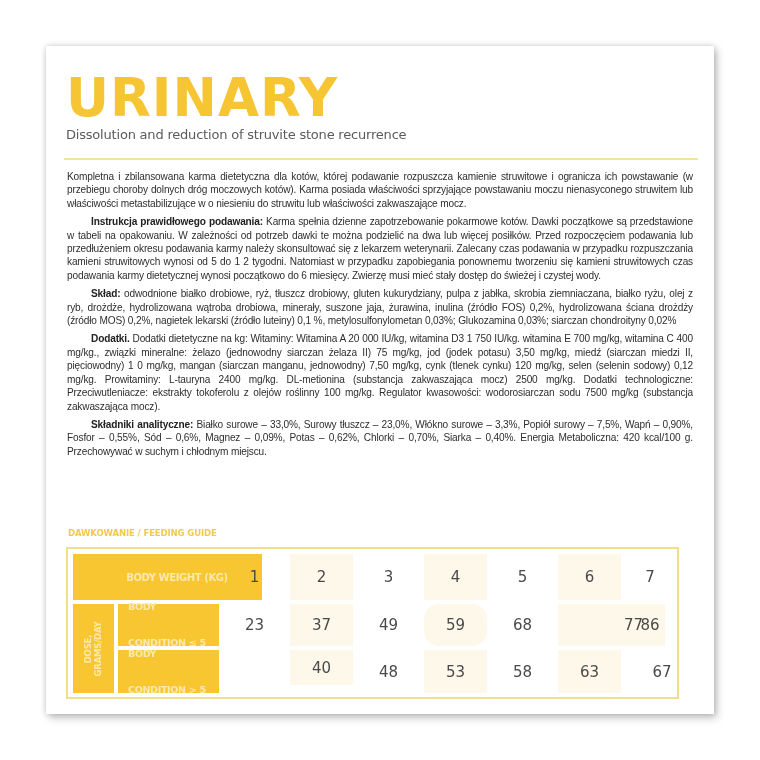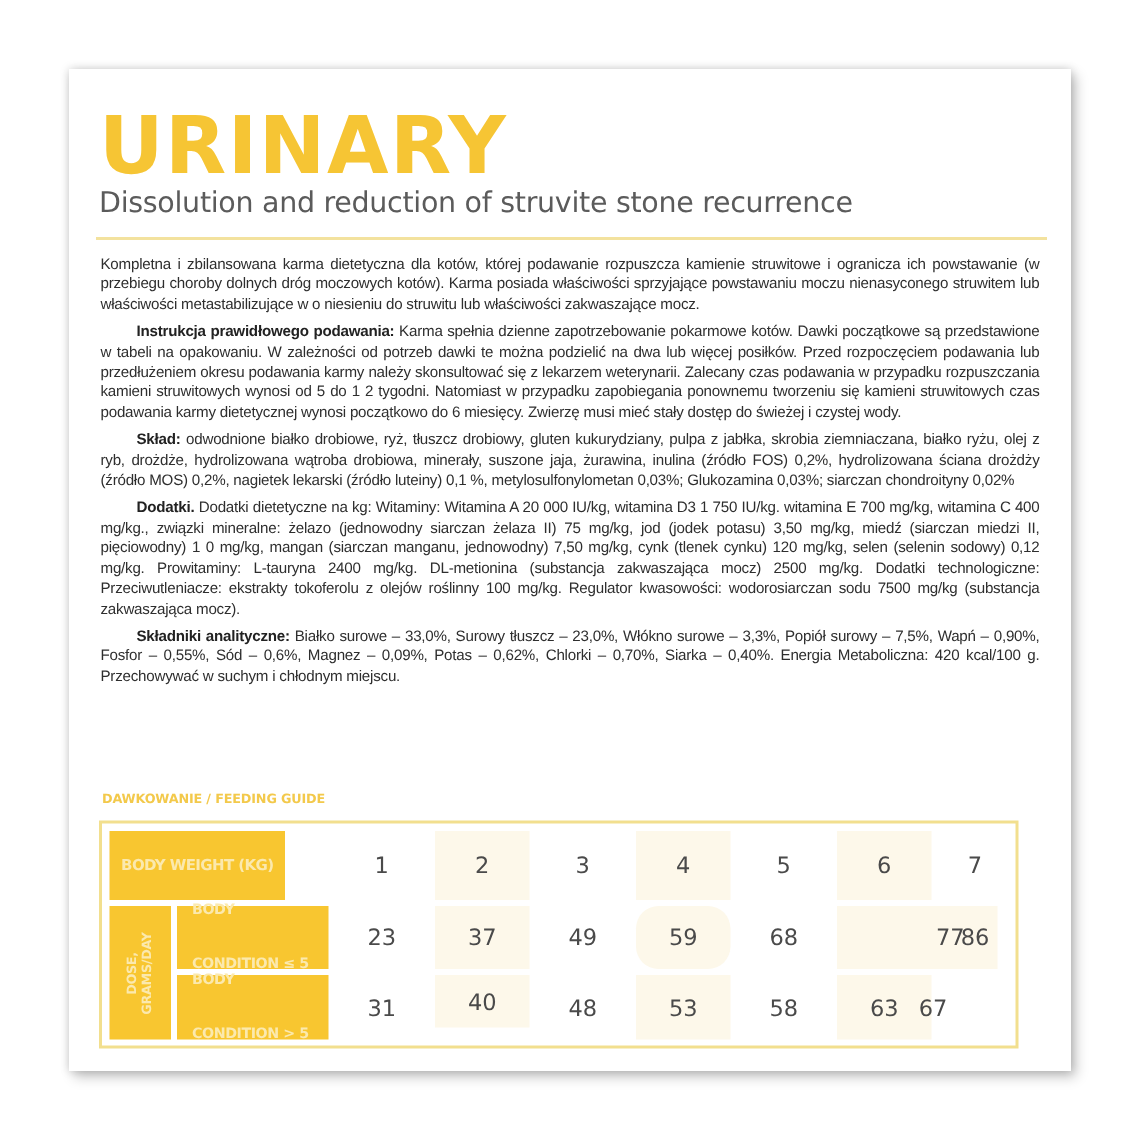--- a/index.html
+++ b/index.html
@@ -14,21 +14,21 @@
   }
   .title {
     position: absolute; left: 20px; top: 24px;
     font-family: "DejaVu Sans", "Liberation Sans", sans-serif;
     font-weight: bold; font-size: 53px; letter-spacing: 1px;
     color: #f6c534; line-height: 56px;
   }
   .subtitle {
     position: absolute; left: 20px; top: 76px;
     font-family: "DejaVu Sans", "Liberation Sans", sans-serif;
-    font-size: 19px; color: #5b5b5b; line-height: 26px; letter-spacing: -0.2px;
+    font-size: 13px; color: #5b5b5b; line-height: 26px; letter-spacing: -0.2px;
   }
   .rule {
     position: absolute; left: 18px; width: 634px; top: 112px; height: 2px;
     background: #f3e29e;
   }
   .body-text {
     position: absolute; left: 21px; top: 124px; width: 628px;
     font-family: "Liberation Sans Narrow", "Liberation Sans", sans-serif;
     font-size: 10.1px; line-height: 13.4px; color: #2e2e2e;
     letter-spacing: -0.15px;
@@ -69,21 +69,21 @@
     <p><b>Instrukcja prawidłowego podawania:</b><span> Karma spełnia dzienne zapotrzebowanie pokarmowe kotów. Dawki początkowe są przedstawione w tabeli na opakowaniu. W zależności od potrzeb dawki te można podzielić na dwa lub więcej posiłków. Przed rozpoczęciem podawania lub przedłużeniem okresu podawania karmy należy skonsultować się z lekarzem weterynarii. Zalecany czas podawania w przypadku rozpuszczania kamieni struwitowych wynosi od 5 do 1 2 tygodni. Natomiast w przypadku zapobiegania ponownemu tworzeniu się kamieni struwitowych czas podawania karmy dietetycznej wynosi początkowo do 6 miesięcy. Zwierzę musi mieć stały dostęp do świeżej i czystej wody.</span></p>
     <p><b>Skład:</b><span> odwodnione białko drobiowe, ryż, tłuszcz drobiowy, gluten kukurydziany, pulpa z jabłka, skrobia ziemniaczana, białko ryżu, olej z ryb, drożdże, hydrolizowana wątroba drobiowa, minerały, suszone jaja, żurawina, inulina (źródło FOS) 0,2%, hydrolizowana ściana drożdży (źródło MOS) 0,2%, nagietek lekarski (źródło luteiny) 0,1 %, metylosulfonylometan 0,03%; Glukozamina 0,03%; siarczan chondroityny 0,02%</span></p>
     <p><b>Dodatki.</b><span> Dodatki dietetyczne na kg: Witaminy: Witamina A 20 000 IU/kg, witamina D3 1 750 IU/kg. witamina E 700 mg/kg, witamina C 400 mg/kg., związki mineralne: żelazo (jednowodny siarczan żelaza II) 75 mg/kg, jod (jodek potasu) 3,50 mg/kg, miedź (siarczan miedzi II, pięciowodny) 1 0 mg/kg, mangan (siarczan manganu, jednowodny) 7,50 mg/kg, cynk (tlenek cynku) 120 mg/kg, selen (selenin sodowy) 0,12 mg/kg. Prowitaminy: L-tauryna 2400 mg/kg. DL-metionina (substancja zakwaszająca mocz) 2500 mg/kg. Dodatki technologiczne: Przeciwutleniacze: ekstrakty tokoferolu z olejów roślinny 100 mg/kg. Regulator kwasowości: wodorosiarczan sodu 7500 mg/kg (substancja zakwaszająca mocz).</span></p>
     <p><b>Składniki analityczne:</b><span> Białko surowe – 33,0%, Surowy tłuszcz – 23,0%, Włókno surowe – 3,3%, Popiół surowy – 7,5%, Wapń – 0,90%, Fosfor – 0,55%, Sód – 0,6%, Magnez – 0,09%, Potas – 0,62%, Chlorki – 0,70%, Siarka – 0,40%. Energia Metaboliczna: 420 kcal/100 g. Przechowywać w suchym i chłodnym miejscu.</span></p>
   </div>
 
   <div class="guide-label">DAWKOWANIE / FEEDING GUIDE</div>
 
   <div class="table-frame">
 
-    <div class="ylw bw" style="left:5px; top:5px; width:117px; height:46px;">
+    <div class="ylw bw" style="left:5px; top:5px; width:170px; height:46px;padding-left:19px;">
         <span>BODY WEIGHT (KG)</span>
       </div>
     <div class="ylw dose" style="left:5px; top:55px; width:41px; height:89px;">
         <span style="width:80px; white-space:normal;">DOSE, GRAMS/DAY</span>
       </div>
     <div class="ylw bc" style="left:50px; top:55px; width:91px; height:42px;">
       <span>BODY</span>
       <span>CONDITION ≤ 5</span>
     </div>
     <div class="ylw bc" style="left:50px; top:101px; width:91px; height:43px;">
@@ -100,21 +100,20 @@
     <div class="cell" style="left:557px; top:5px; width:50px; height:46px;">7</div>
 
     <div class="cell" style="left:155px; top:55px; width:63px; height:42px;">23</div>
     <div class="cell shade" style="left:222px; top:55px; width:63px; height:42px;">37</div>
     <div class="cell" style="left:289px; top:55px; width:63px; height:42px;">49</div>
     <div class="cell shade" style="left:356px; top:55px; width:63px; height:42px;border-radius:15px;">59</div>
     <div class="cell" style="left:423px; top:55px; width:63px; height:42px;">68</div>
     <div class="cell shade" style="left:490px; top:55px; width:63px; height:42px;padding-left:44px;">77</div>
     <div class="cell" style="left:557px; top:55px; width:50px; height:42px;">86</div>
 
-    <div class="cell" style="left:155px; top:101px; width:63px; height:43px;">31</div>
     <div class="cell shade" style="left:222px; top:101px; width:63px; height:35px;">40</div>
     <div class="cell" style="left:289px; top:101px; width:63px; height:43px;">48</div>
     <div class="cell shade" style="left:356px; top:101px; width:63px; height:43px;">53</div>
     <div class="cell" style="left:423px; top:101px; width:63px; height:43px;">58</div>
     <div class="cell shade" style="left:490px; top:101px; width:63px; height:43px;">63</div>
-    <div class="cell" style="left:529px; top:101px; width:50px; height:43px;">67</div>
+    <div class="cell" style="left:569px; top:101px; width:50px; height:43px;">67</div>
   </div>
 </div>
 
 </body></html>

